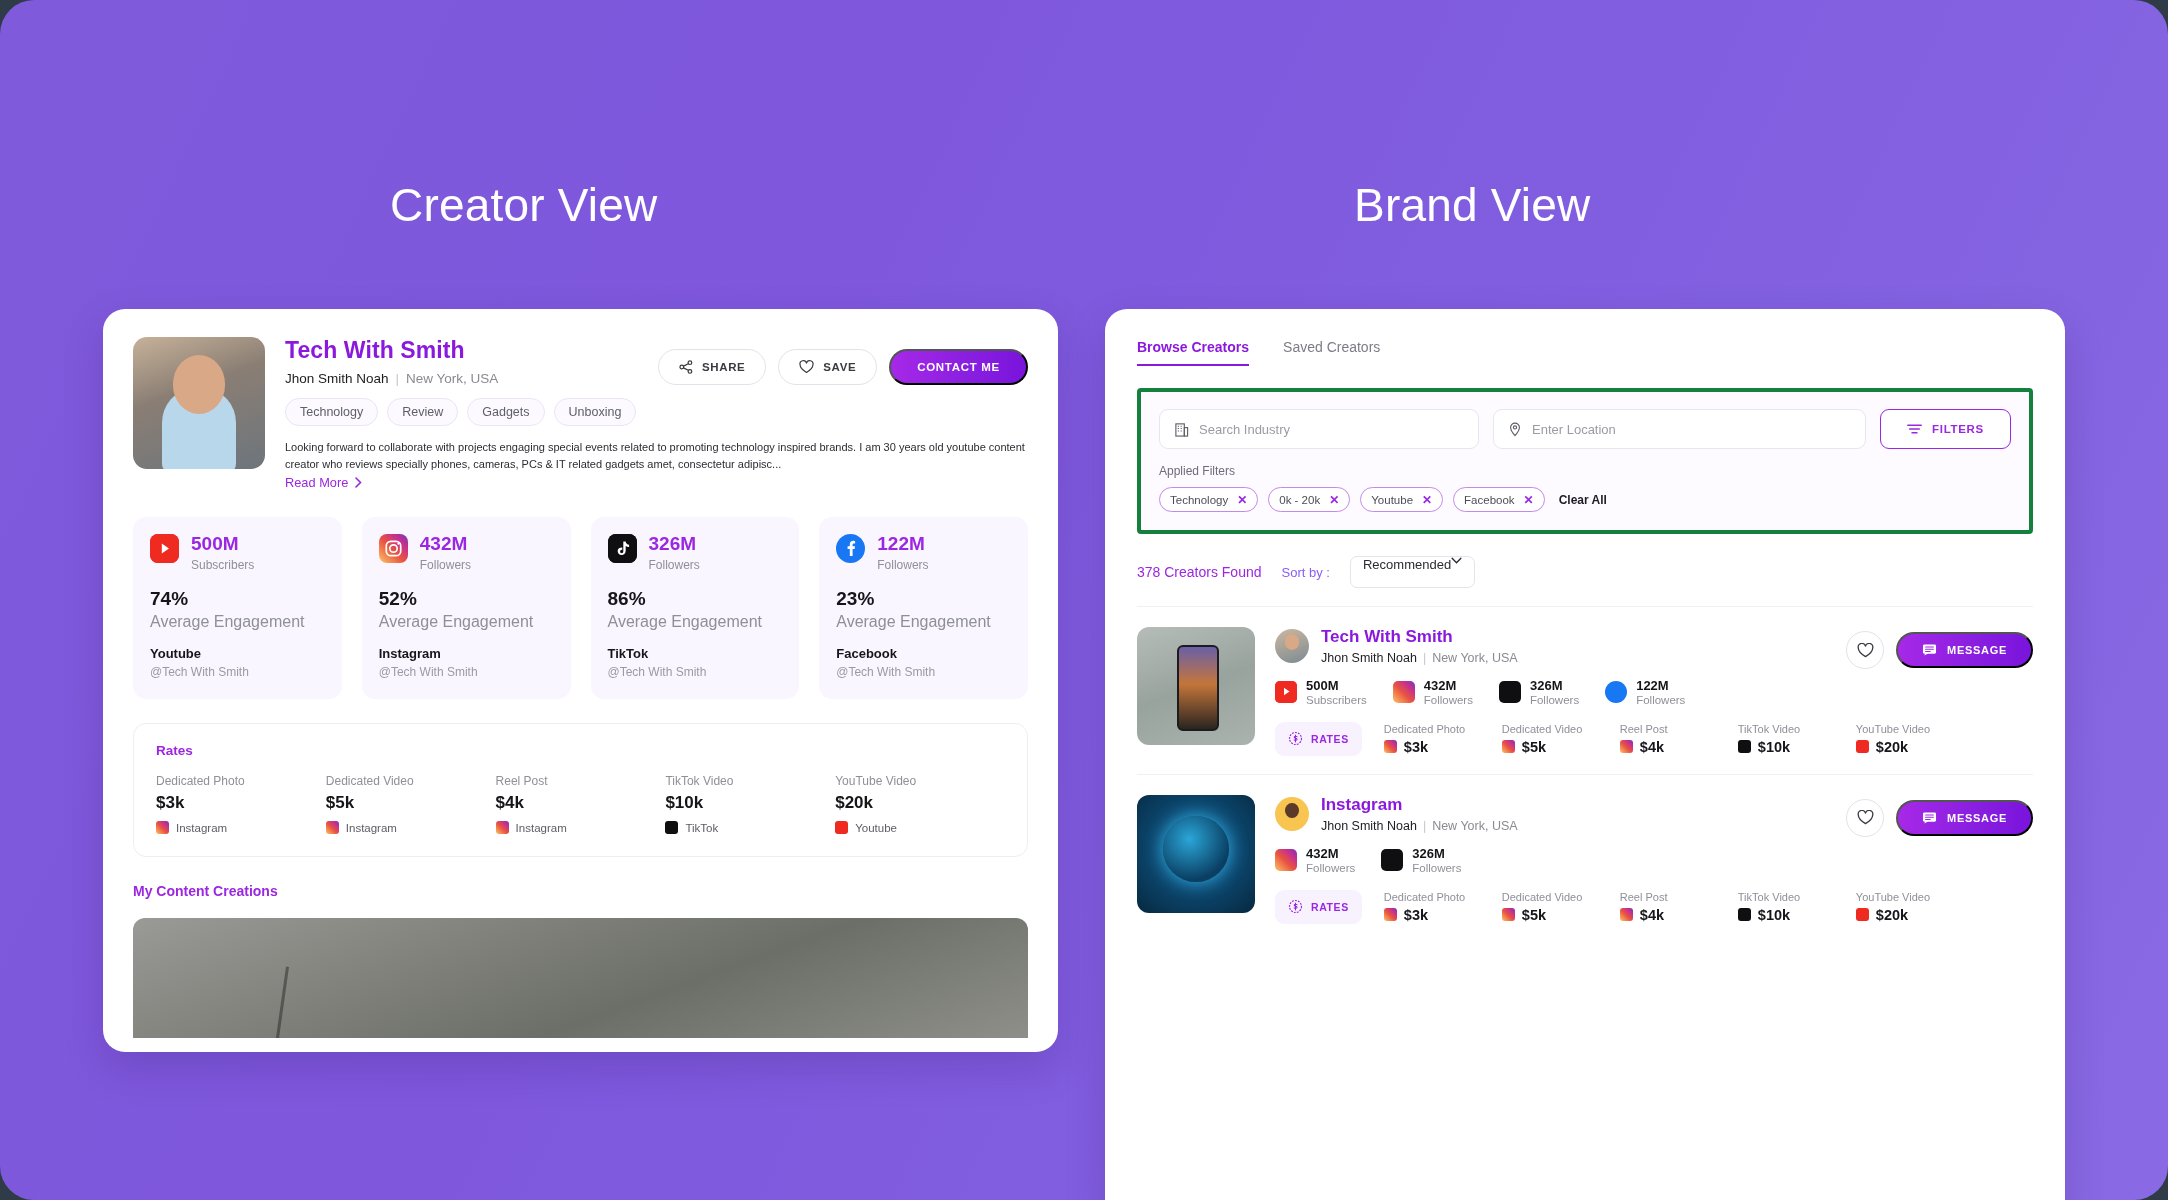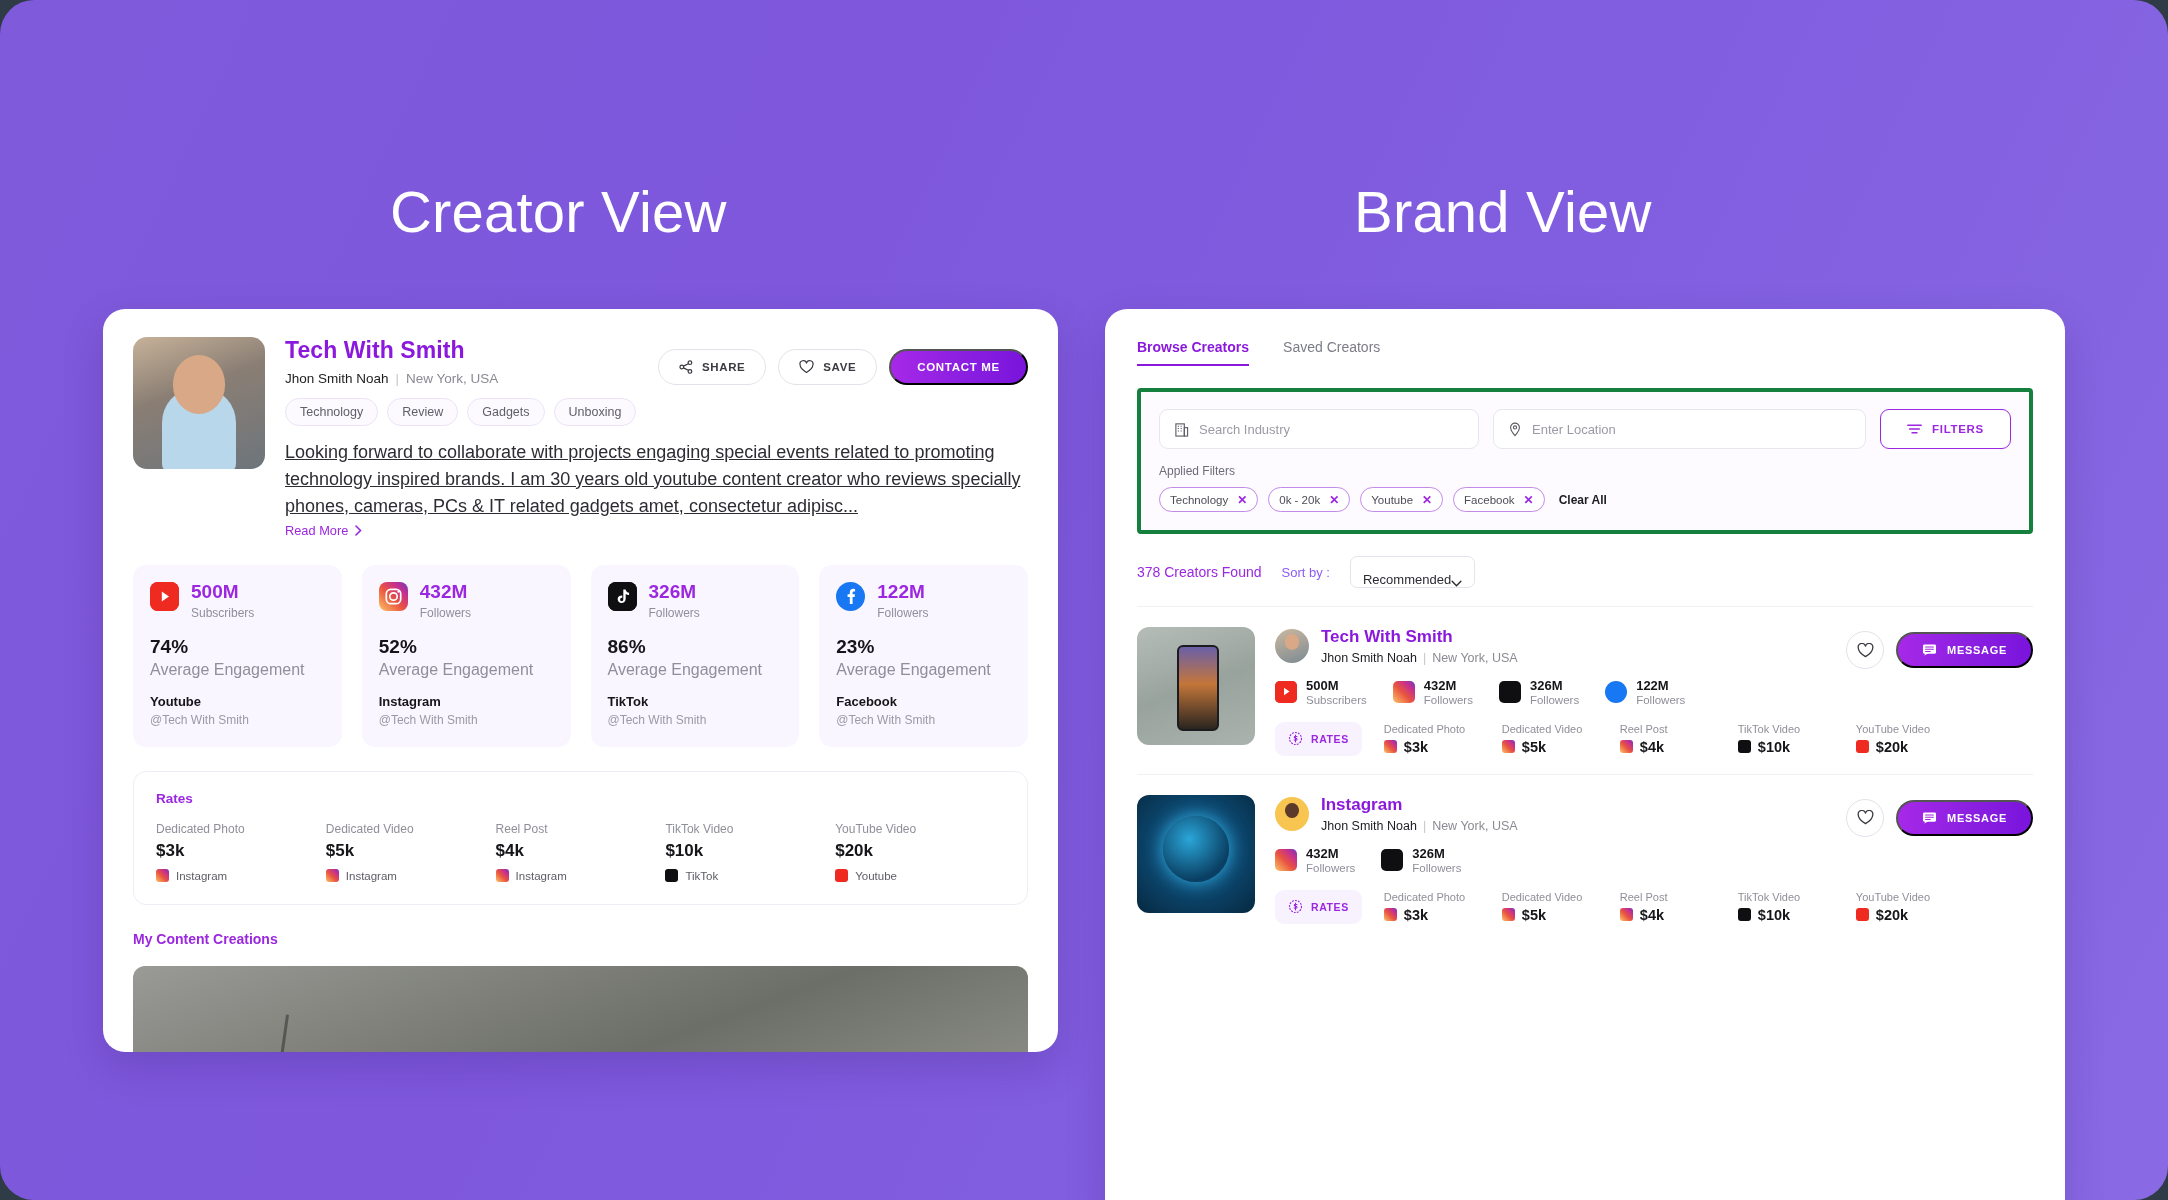--- a/index.html
+++ b/index.html
@@ -9,21 +9,21 @@
     font-family:"Liberation Sans", sans-serif;
     overflow:hidden;
   }
   .stage{
     position:absolute; inset:0;
     background:linear-gradient(115deg,#7f5ada 0%,#7e57dd 35%,#8260e0 70%,#8a6ae4 100%);
     border-radius:34px;
     overflow:hidden;
   }
   .view-title{
-    position:absolute; color:#ffffff; font-size:58px; font-weight:400;
+    position:absolute; color:#ffffff; font-size:46px; font-weight:400;
     letter-spacing:0.2px; white-space:nowrap;
   }
   #creator-title{ left:390px; top:178px; }
   #brand-title{ left:1354px; top:178px; }
 
   .panel{
     position:absolute; background:#ffffff; border-radius:22px;
     box-shadow:0 16px 40px rgba(40,12,90,.18);
     overflow:hidden;
   }
@@ -50,23 +50,22 @@
   .cp-name{ color:#8b19dd; font-size:23px; font-weight:bold; letter-spacing:.1px; }
   .cp-sub{ margin-top:7px; font-size:13.5px; color:#1d1d1f; }
   .cp-sub .muted{ color:#8a8a93; }
   .cp-sub .bar{ color:#c6c6cc; margin:0 7px; }
   .chips{ margin-top:12px; display:flex; gap:9px; }
   .chip{
     border:1px solid #ece3f7; background:#fcfaff; border-radius:16px;
     padding:6px 14px; font-size:12.5px; color:#60606a;
   }
   .cp-bio{
-    margin-top:13px; font-size:18px; line-height:1.5; color:#2c2c33;
+    margin-top:13px; font-size:11px; line-height:1.5; color:#2c2c33;
     max-width:760px;
-    text-decoration:underline;
   }
   .readmore{
     margin-top:3px; font-size:12.8px; color:#9b27e0; display:inline-flex;
     align-items:center; gap:7px; font-weight:500;
   }
   .cp-actions{
     position:absolute; right:0; top:12px; display:flex; gap:12px; align-items:flex-start;
   }
   .btn-ghost{
     display:flex; align-items:center; gap:9px; height:36px; padding:0 20px;
@@ -147,21 +146,21 @@
     display:flex; align-items:center; gap:9px; font-size:11.5px; color:#4d4d57; background:#fff;
   }
   .fchip .x{ color:#9b27e0; font-size:12px; font-weight:bold; }
   .clear-all{ font-size:12px; font-weight:bold; color:#1d1d24; margin-left:4px; }
 
   .results-row{ margin-top:22px; display:flex; align-items:center; gap:20px; }
   .results-count{ color:#9b27e0; font-size:14px; }
   .sortby{ font-size:13px; color:#8b5cf6; }
   .sortsel{
     height:32px; border:1px solid #e4e4ec; border-radius:7px; background:#fff;
-    display:flex; align-items:flex-end; gap:0; padding:0 12px; font-size:13px; color:#2b2b33;
+    display:flex; align-items:flex-start; gap:0; padding:0 12px; font-size:13px; color:#2b2b33;
   }
 
   .divider{ height:1px; background:#efeff4; margin-top:18px; }
 
   .ccard{ display:flex; gap:20px; padding:20px 0 18px 0; position:relative; }
   .ccard + .ccard{ border-top:1px solid #efeff4; }
   .cthumb{ width:118px; height:118px; border-radius:12px; flex:none; overflow:hidden; position:relative; }
   .thumb-phone{ background:linear-gradient(160deg,#b6bdb8 0%,#99a39d 50%,#aab3ad 100%); }
   .thumb-phone::after{
     content:""; position:absolute; left:34%; top:15%; width:32%; height:70%;

